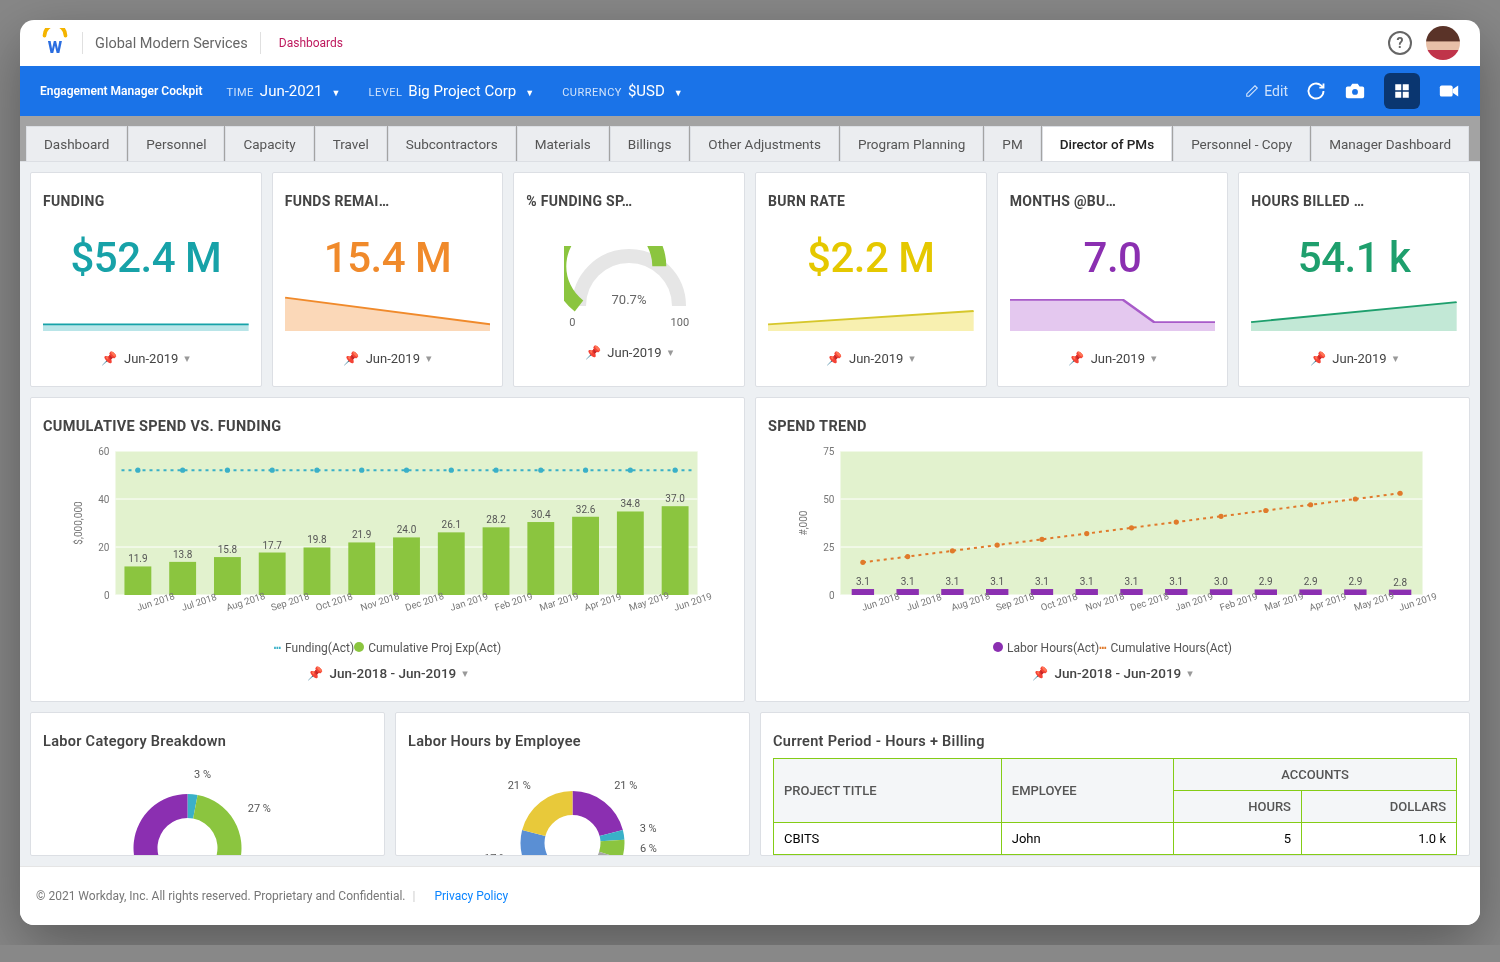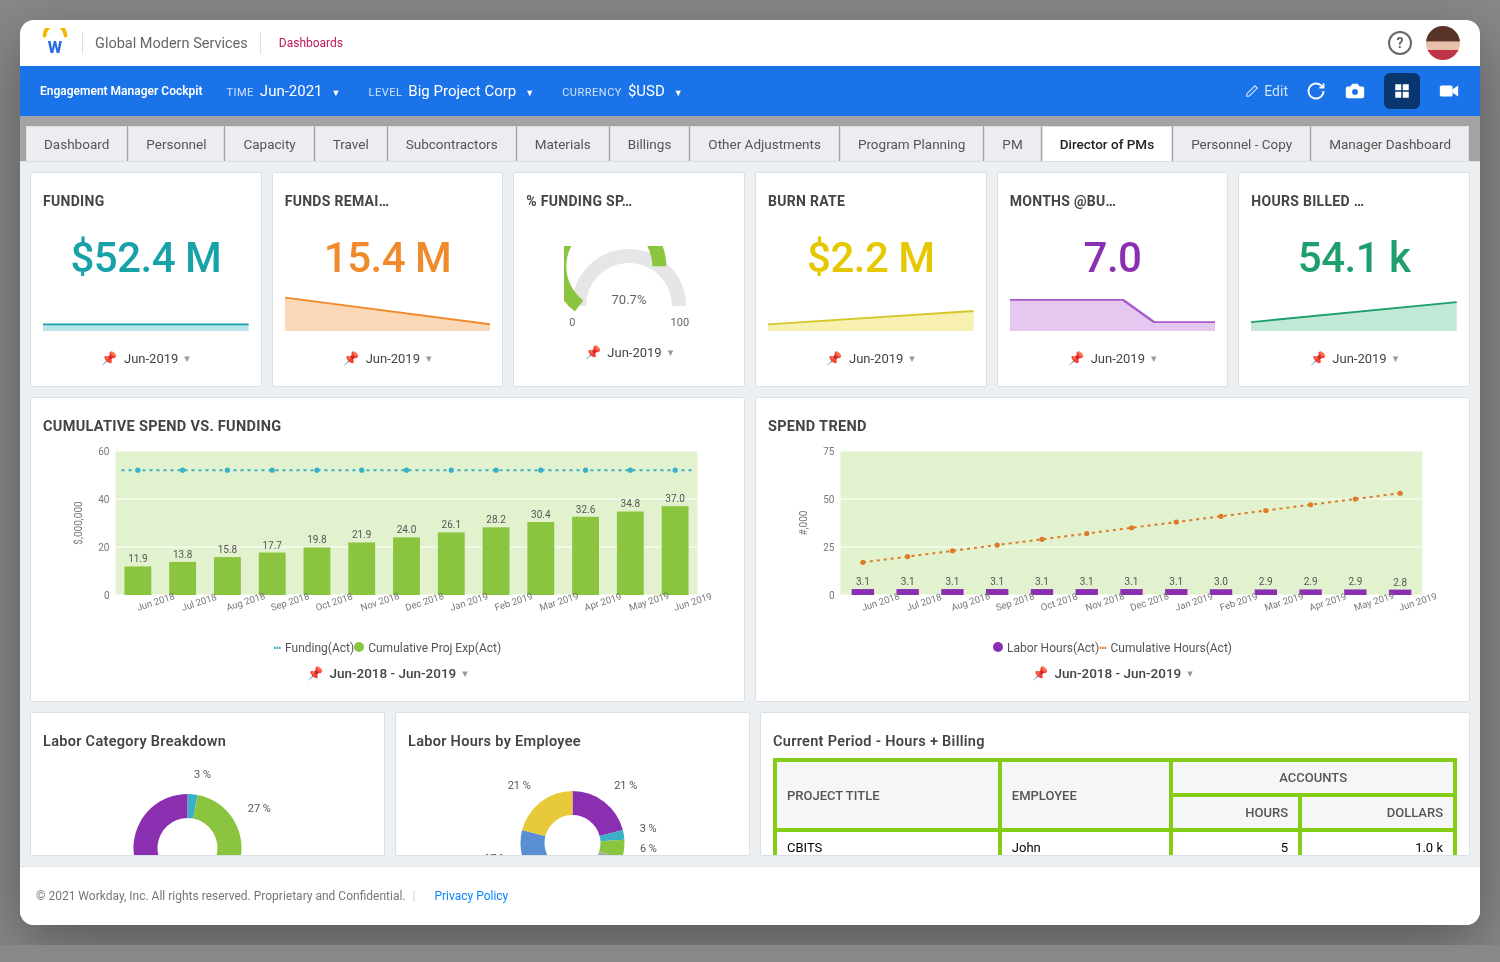--- a/index.html
+++ b/index.html
@@ -37,21 +37,21 @@
 .chev{color:#999;font-size:11px}
 .row2{display:grid;grid-template-columns:1fr 1fr;gap:10px;margin-bottom:10px}
 .chart-title{font-size:14.5px;font-weight:700;color:#444;letter-spacing:.3px;margin-bottom:8px}
 .chart-svg{width:100%;height:190px}
 .legend{display:flex;justify-content:center;font-size:12px;color:#555;margin-top:4px}
 .legend .dot{display:inline-block;width:10px;height:10px;border-radius:50%}
 .chart-foot{display:flex;justify-content:center;align-items:center;gap:6px;color:#444;font-size:13.5px;margin-top:10px;font-weight:500;cursor:pointer}
 .row3{display:grid;grid-template-columns:1fr 1fr 2fr;gap:10px}
 .row3 .card{height:144px;overflow:hidden}
 table{width:100%;border-collapse:collapse;font-size:13px}
-th,td{border:4px solid #84cc16;padding:8px 10px;text-align:left}
+th,td{border:1px solid #84cc16;padding:8px 10px;text-align:left}
 th{background:#f4f6f8;color:#555;font-weight:500}
 td.num,th.num{text-align:right}
 .footer{position:relative;padding:22px 16px;font-size:12px;color:#777;border-top:1px solid #e5e5e5;background:#fff}
 .footer a{color:#0a84ff;margin-left:12px}
 .gauge-wrap{height:100px;display:flex;flex-direction:column;align-items:center;justify-content:flex-end;margin:20px 0 8px}
 .gauge-lbls{display:flex;justify-content:space-between;width:120px;font-size:11px;color:#666;margin-top:-6px}
 </style>
 </head>
 <body>
 

